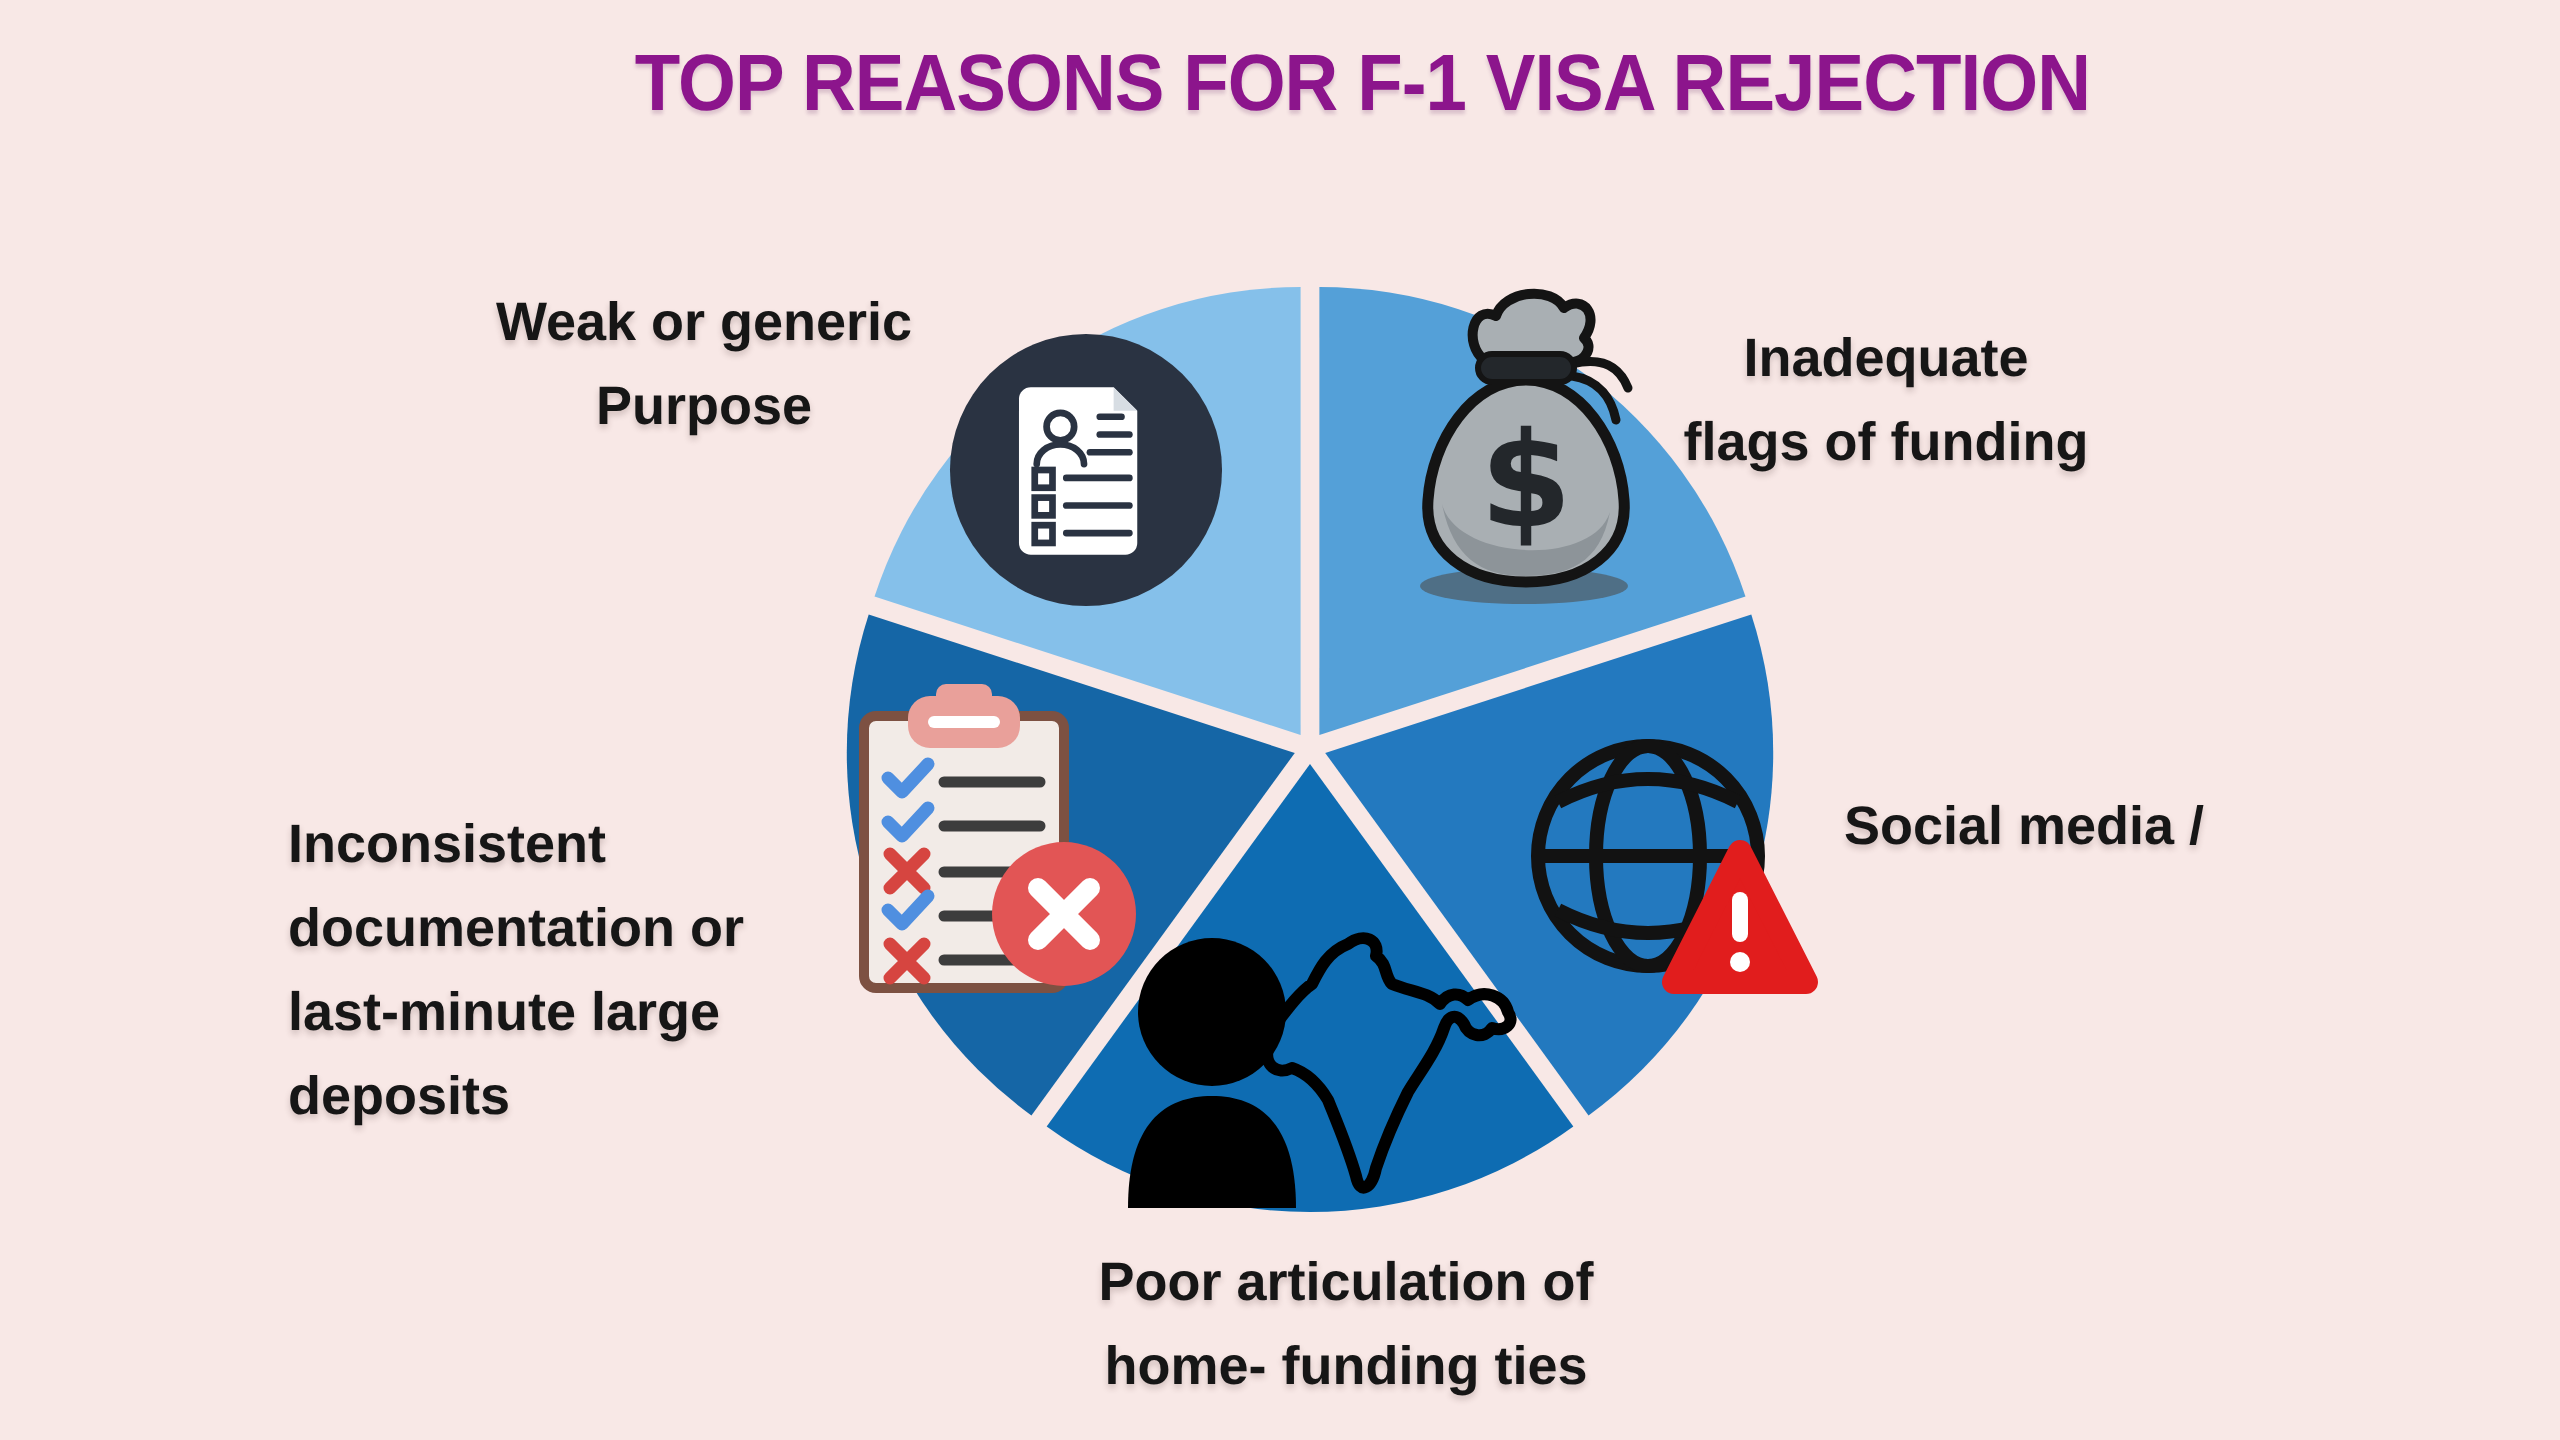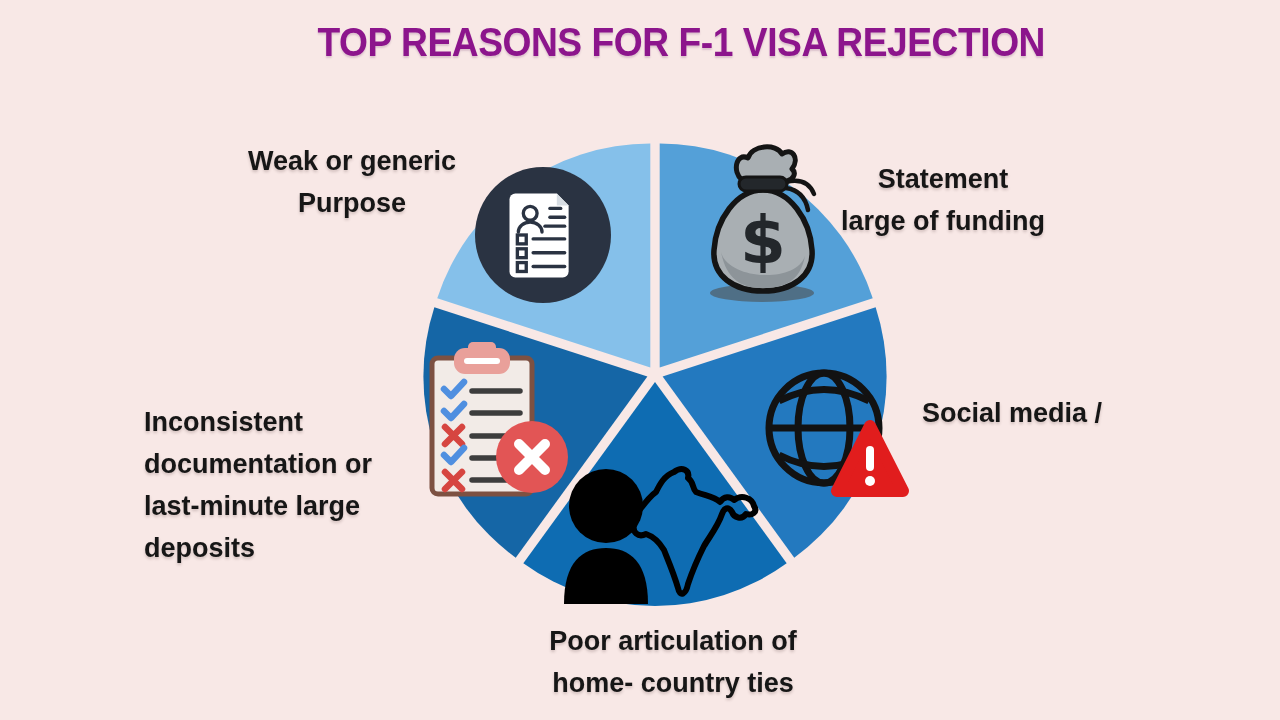--- a/index.html
+++ b/index.html
@@ -123,33 +123,33 @@
              C102,78 96,74 90,72 C82,76 76,70 78,62 C72,58 74,50 82,50
              C88,42 94,34 100,30 C104,22 108,14 118,10 Z" fill="none" stroke="#000000" stroke-width="6" stroke-linejoin="round"></path>
   </svg>
 
   <div class="label" id="label-sop">
     <div>Weak or generic</div>
     <div>Purpose</div>
   </div>
 
   <div class="label" id="label-funding">
-    <div>Statement</div>
-    <div>large of funding</div>
+    <div>Inadequate</div>
+    <div>flags of funding</div>
   </div>
 
   <div class="label" id="label-social">
     <div>Social media /</div>
   </div>
 
   <div class="label left" id="label-docs">
     <div>Inconsistent</div>
     <div>documentation or</div>
     <div>last-minute large</div>
     <div>deposits</div>
   </div>
 
   <div class="label" id="label-ties">
     <div>Poor articulation of</div>
-    <div>home- country ties</div>
+    <div>home- funding ties</div>
   </div>
 
 </div>
 
 </body></html>

